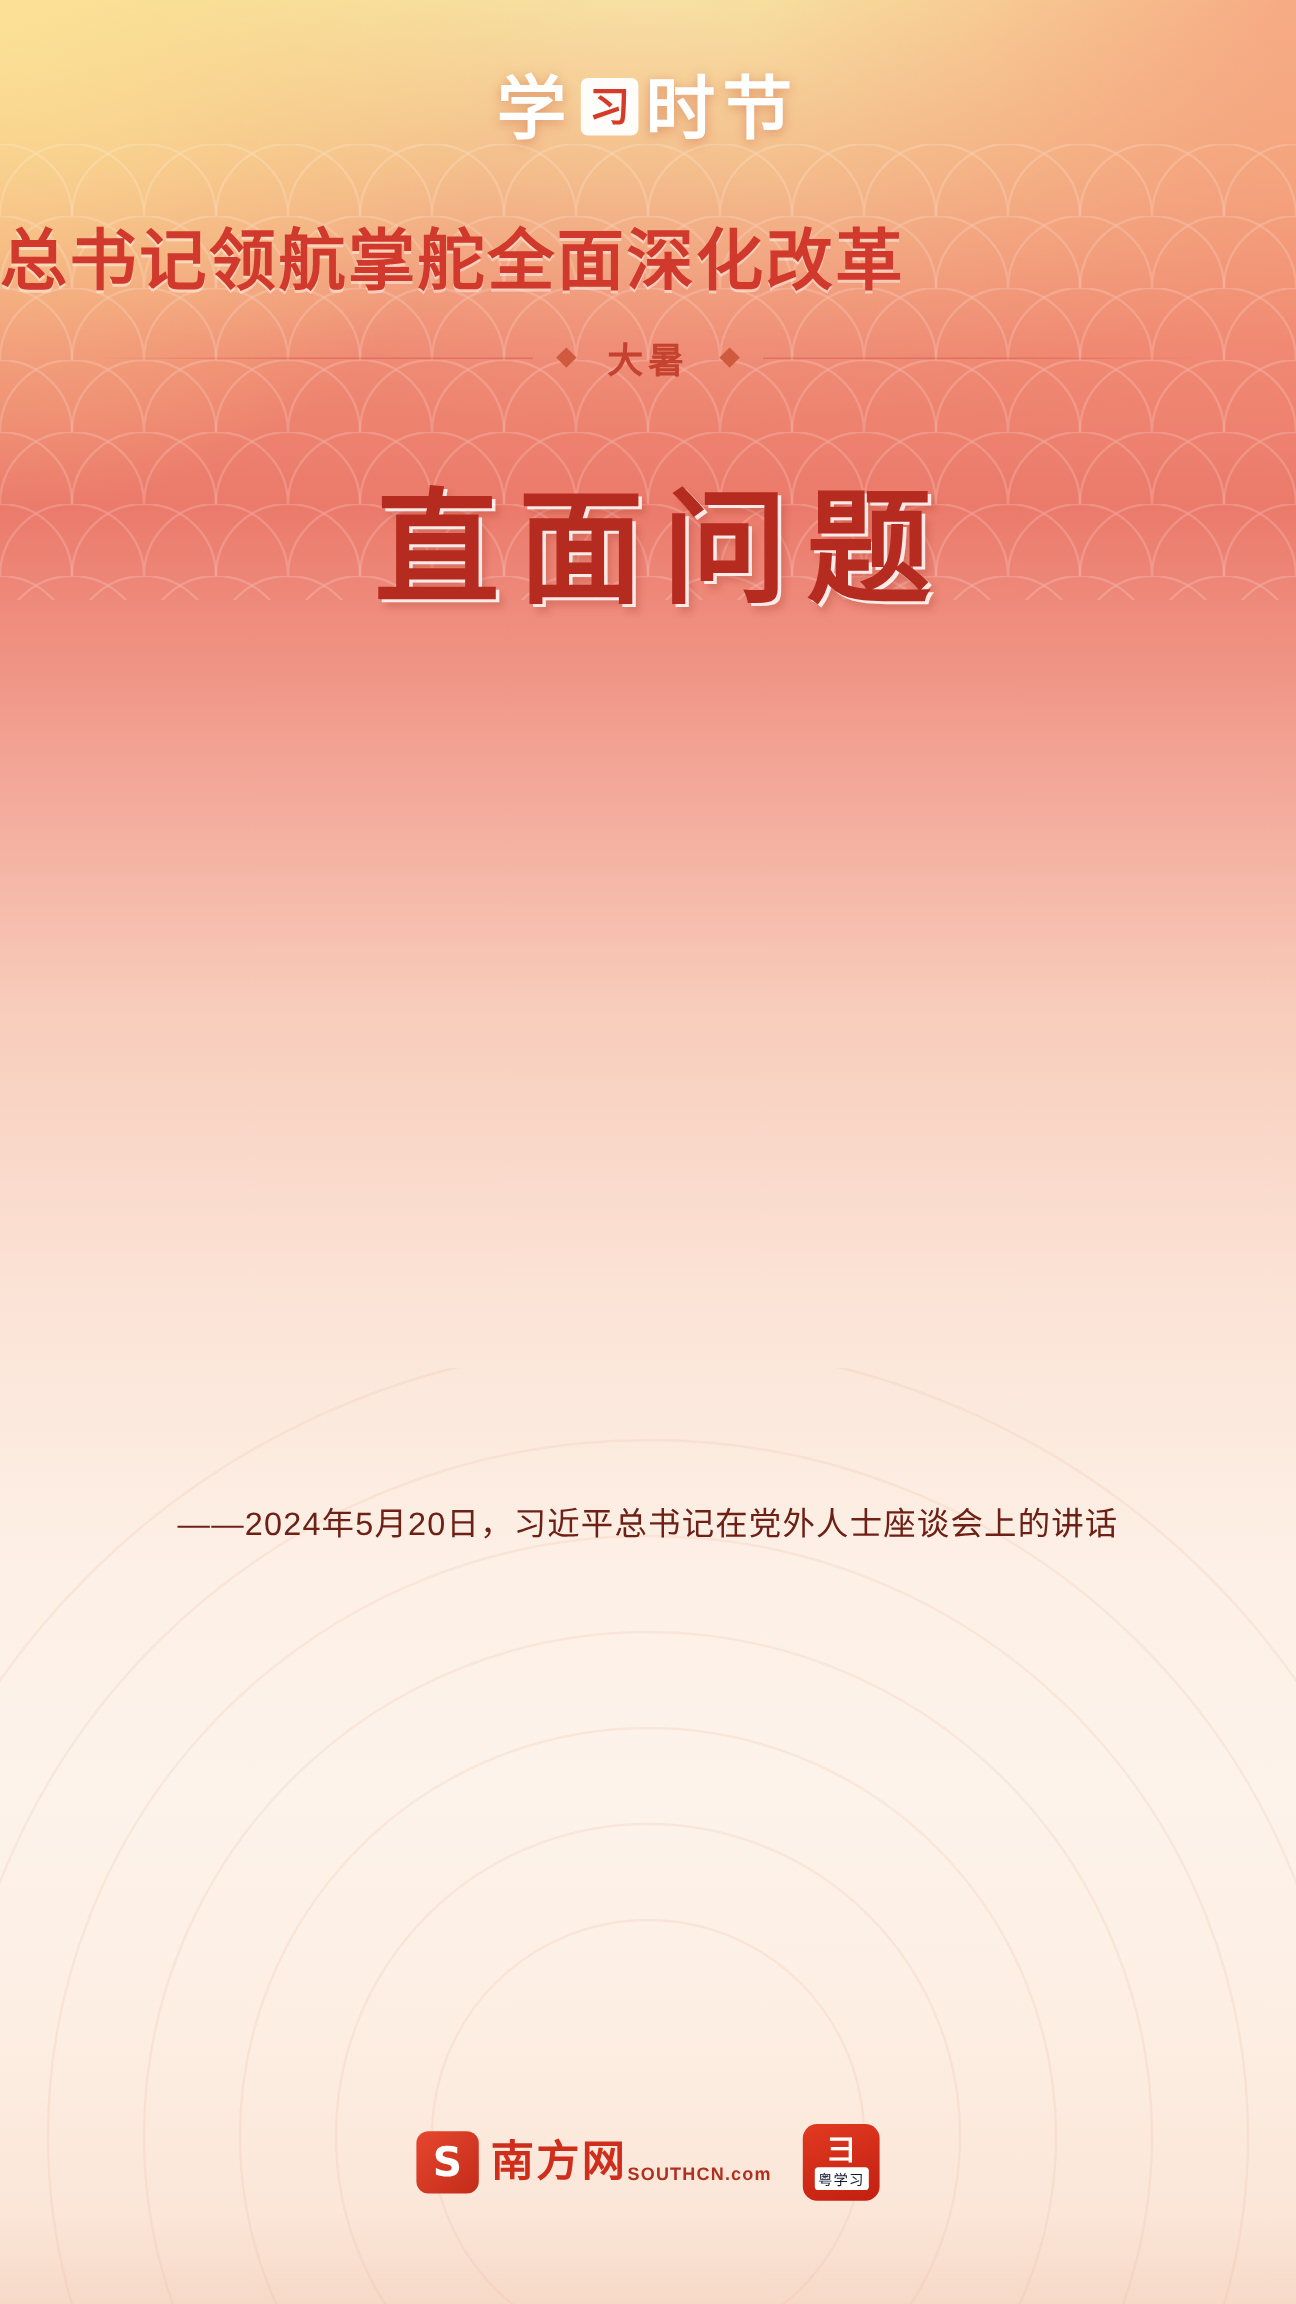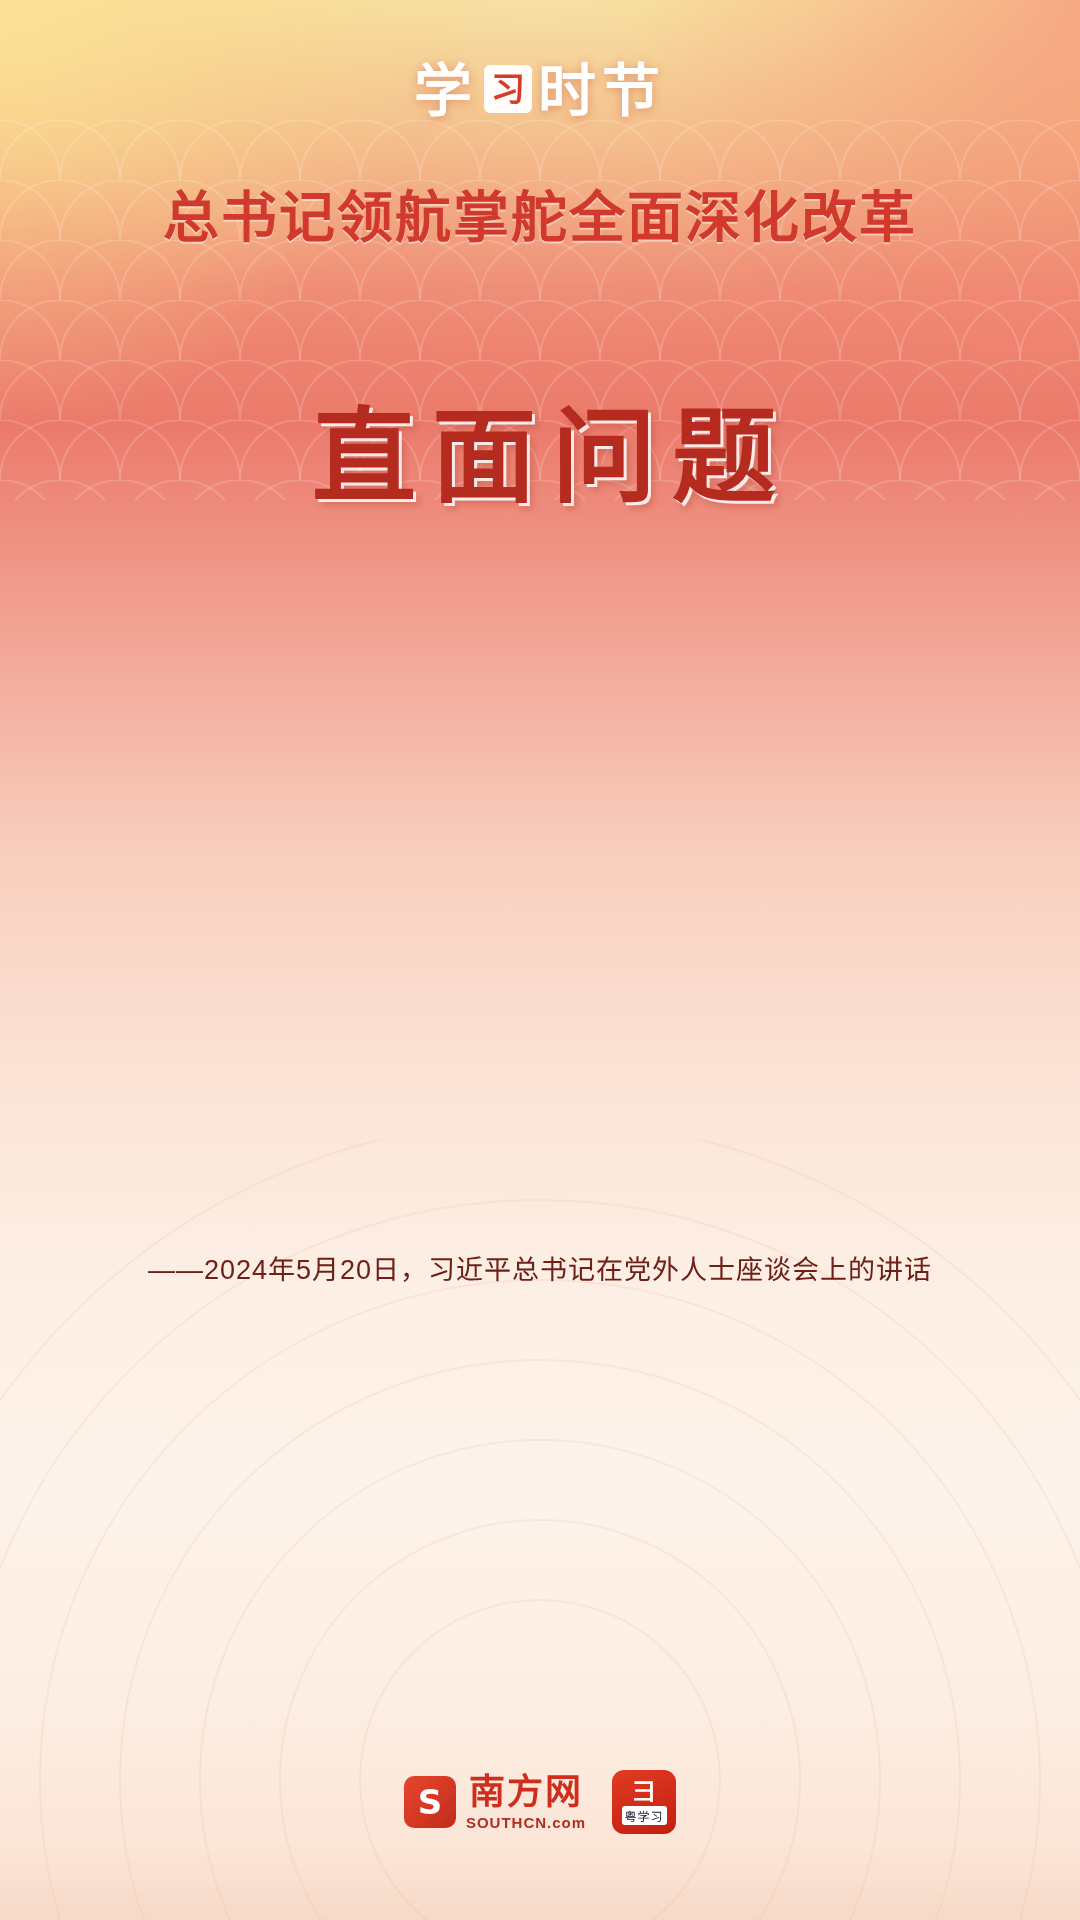--- a/index.html
+++ b/index.html
@@ -95,21 +95,21 @@
     height: 56px;
     vertical-align: -6px;
     margin: 0 2px;
   }
 
   
   .main-title {
     position: absolute;
     top: 172px;
     left: 0; right: 0;
-    text-align: center;
+    text-align: left;
     font-size: 56px;
     font-weight: bold;
     letter-spacing: 2px;
     color: #d0392b;
     text-shadow: 0 2px 0 rgba(255,255,255,0.45);
     font-family: "DejaVu Sans", "Liberation Sans", sans-serif;
   }
 
   
   .divider {
@@ -214,22 +214,22 @@
     color: #fff;
     font-size: 34px;
     font-weight: bold;
     display: flex;
     align-items: center;
     justify-content: center;
     font-family: "DejaVu Sans", "Liberation Sans", sans-serif;
   }
   .logo-south .txt {
     display: flex;
-    flex-direction: column;
-    align-items: center;
+    flex-direction: row;
+    align-items: flex-end;
     line-height: 1;
   }
   .logo-south .cn {
     font-size: 36px;
     font-weight: bold;
     color: #cf2e1c;
     letter-spacing: 2px;
     font-family: "DejaVu Sans", "Liberation Sans", sans-serif;
   }
   .logo-south .en {
@@ -303,20 +303,27 @@
     <span class="brand-text">学</span><span class="brand-mark">
       <svg viewBox="0 0 56 56" width="56" height="56" aria-hidden="true">
         <rect x="4" y="4" width="48" height="48" rx="6" fill="#ffffff" opacity="0.95"></rect>
         <text x="28" y="40" font-size="34" font-family="DejaVu Sans, sans-serif" font-weight="bold" fill="#d73a26" text-anchor="middle">习</text>
       </svg>
     </span><span class="brand-text">时节</span>
   </div>
 
   <div class="main-title">总书记领航掌舵全面深化改革</div>
 
+  <div class="divider">
+    <span class="line"></span>
+    <span class="diamond"></span>
+    <span class="term">大暑</span>
+    <span class="diamond"></span>
+    <span class="line right"></span>
+  </div>
 
   <div class="headline">直面问题</div>
 
 
   <div class="attribution">——2024年5月20日，习近平总书记在党外人士座谈会上的讲话</div>
 
   <div class="footer">
     <div class="logo-south">
       <div class="glyph">S</div>
       <div class="txt">

